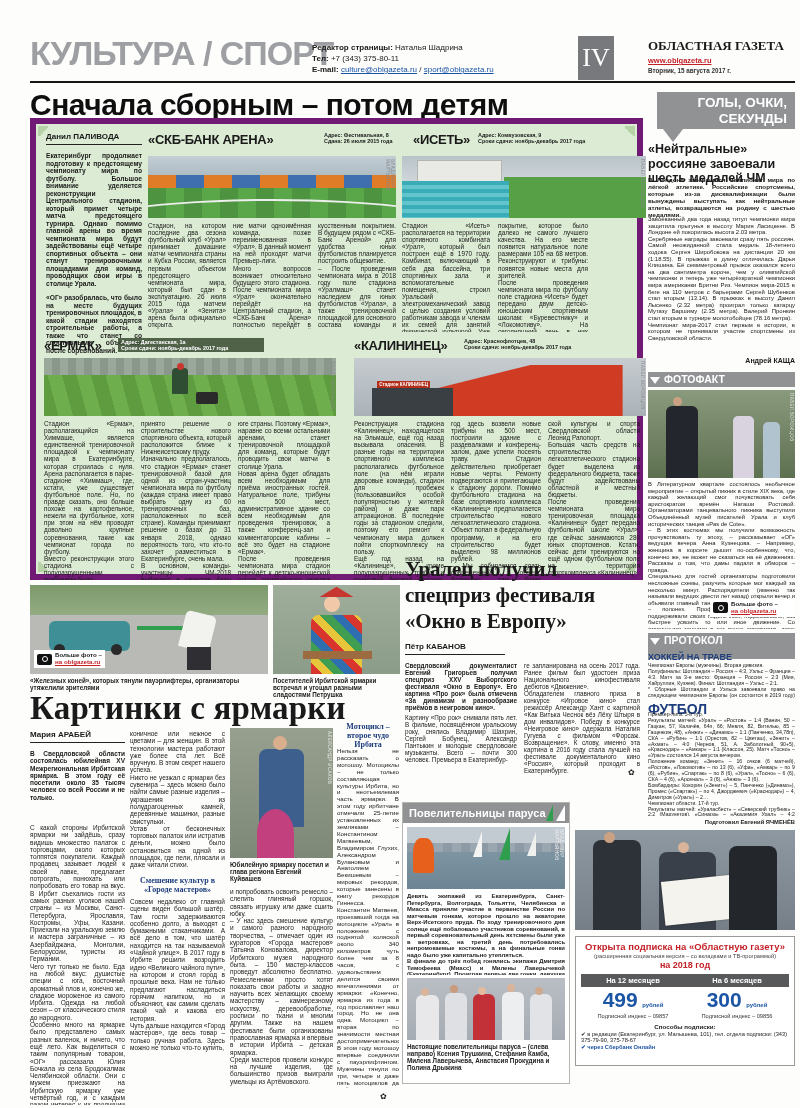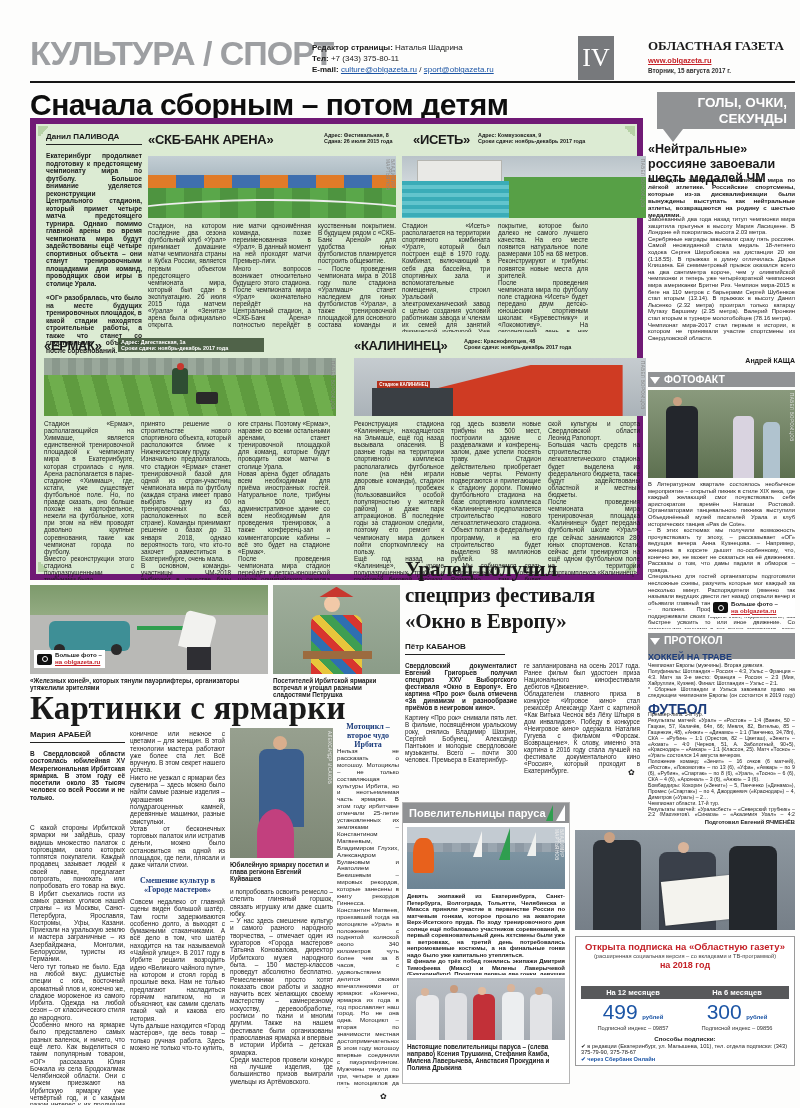--- a/index.html
+++ b/index.html
@@ -26,21 +26,21 @@
   .wtri{display:inline-block;width:0;height:0;border-left:5px solid transparent;border-right:5px solid transparent;border-top:7px solid #fff;margin:0 4px 0 2px;vertical-align:middle;}
   .cam{display:inline-block;width:15px;height:11px;background:#111;border-radius:2px;position:relative;flex:0 0 auto;}
   .cam .lens{position:absolute;left:4.5px;top:2.5px;width:6px;height:6px;border:1.4px solid #fff;border-radius:50%;box-sizing:border-box;}
   .badge{display:flex;align-items:center;gap:3px;background:#fff;padding:2px 3px;}
   .btxt{font-size:6.2px;line-height:6.8px;font-weight:bold;}
   .greencorner{width:10px;height:10px;background:linear-gradient(135deg,#b7d2a6 60%,transparent 60%);}
   .stadium-title{font-size:13px;font-weight:bold;letter-spacing:-.3px;}
   .stadium-addr{font-size:5.4px;line-height:6.2px;font-weight:bold;}
   .subhead{font-family:"Liberation Serif",serif;font-weight:bold;color:#1d3d7c;font-size:8px;line-height:9px;text-align:center;}
   .offer-head{background:#58595b;color:#fff;font-size:7.5px;font-weight:bold;text-align:center;padding:2px 0;}
-  .price{color:#1c55a5;font-weight:normal;font-size:21px;line-height:21px;}
+  .price{color:#1c55a5;font-weight:bold;font-size:21px;line-height:21px;}
 </style>
 </head>
 <body>
 
 <div id="page">
 
   <div class="abs" style="left:30px;top:34px;font-size:34px;font-weight:bold;color:#9d9fa2;letter-spacing:-1px;">КУЛЬТУРА / СПОРТ</div>
 
   <div class="abs" style="left:312px;top:42px;font-size:8px;line-height:11px;">
     <div><span class="b">Редактор страницы:</span>
@@ -319,21 +319,21 @@
     <div class="abs" style="left:38%;top:22%;width:26%;height:78%;background:#3a404a;border-radius:8px 8px 0 0;"></div>
     <div class="abs" style="left:47%;top:12%;width:11px;height:11px;background:#d9b49a;border-radius:50%;"></div>
     <div class="abs" style="left:40%;top:48%;width:34%;height:44%;background:#f4f3ee;transform:rotate(-6deg);box-shadow:0 0 2px rgba(0,0,0,.4);"></div>
     <div class="abs" style="left:70%;top:16%;width:22%;height:84%;background:#23272c;border-radius:8px 8px 0 0;"></div>
   </div>
 
   <div class="abs" style="left:575px;top:936px;width:220px;height:130px;border:1px solid #9a9a9a;box-sizing:border-box;background:#fff;padding:4px 5px;">
     <div class="red b" style="font-size:9.5px;text-align:center;">Открыта подписка на «Областную газету»</div>
     <div style="font-size:5.7px;text-align:center;color:#444;margin-top:1px;">(расширенная социальная версия – со вкладками и ТВ-программой)</div>
     <div class="red b" style="font-size:9px;text-align:center;margin-top:1px;">на 2018 год</div>
-    <div style="display:flex;margin-top:16px;">
+    <div style="display:flex;margin-top:4px;">
       <div style="flex:1;">
         <div class="offer-head">На 12 месяцев</div>
         <div style="text-align:center;margin-top:2px;"><span class="price">499</span>
           <span class="blue b" style="font-size:6px;">рублей</span></div>
         <div style="font-size:5.7px;text-align:center;margin-top:2px;color:#333;">Подписной индекс – 09857</div>
       </div>
       <div style="flex:1;">
         <div class="offer-head">На 6 месяцев</div>
         <div style="text-align:center;margin-top:2px;"><span class="price">300</span>
           <span class="blue b" style="font-size:6px;">рублей</span></div>

